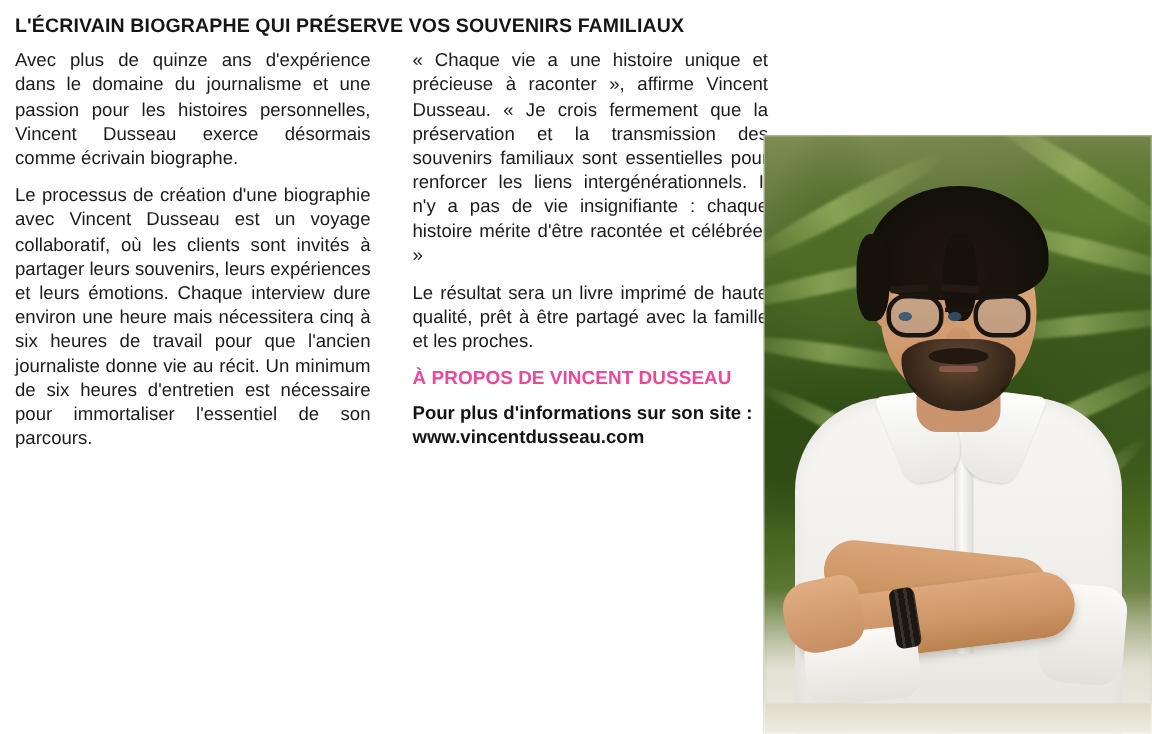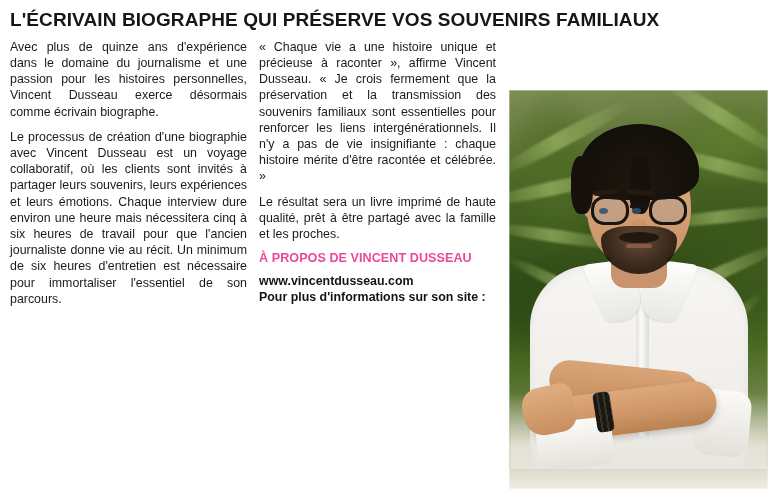--- a/index.html
+++ b/index.html
@@ -28,33 +28,33 @@
   }
   .title {
     font-size: 21.5px;
     font-weight: bold;
     letter-spacing: 0.2px;
     line-height: 1.08;
     margin: 0 0 2px 0;
     color: #161616;
   }
   .subtitle {
-    font-size: 19px;
+    font-size: 13px;
     font-weight: bold;
     letter-spacing: 0.1px;
     line-height: 1.1;
     margin: 0 0 8px 0;
     color: #161616;
   }
 
   
   .content {
     position: relative;
     display: flex;
-    gap: 0;
+    gap: 16px;
     padding: 0 10px;
   }
   .col {
     width: 237px;
     flex: 0 0 237px;
   }
   .col--left { margin-right: 12px; }
   .col--mid  { margin-right: 12px; }
 
   .para {
@@ -340,22 +340,22 @@
 
     <div class="col col--left">
       <p class="para">Avec plus de quinze ans d'expérience dans le domaine du journalisme et une passion pour les histoires personnelles, Vincent Dusseau exerce désormais comme écrivain biographe.</p>
       <p class="para para--last">Le processus de création d'une biographie avec Vincent Dusseau est un voyage collaboratif, où les clients sont invités à partager leurs souvenirs, leurs expériences et leurs émotions. Chaque interview dure environ une heure mais nécessitera cinq à six heures de travail pour que l'ancien journaliste donne vie au récit. Un minimum de six heures d'entretien est nécessaire pour immortaliser l'essentiel de son parcours.</p>
     </div>
 
     <div class="col col--mid">
       <p class="para">« Chaque vie a une histoire unique et précieuse à raconter », affirme Vincent Dusseau. « Je crois fermement que la préservation et la transmission des souvenirs familiaux sont essentielles pour renforcer les liens intergénérationnels. Il n'y a pas de vie insignifiante : chaque histoire mérite d'être racontée et célébrée. »</p>
       <p class="para">Le résultat sera un livre imprimé de haute qualité, prêt à être partagé avec la famille et les proches.</p>
       <h3 class="sec-head">À PROPOS DE VINCENT DUSSEAU</h3>
+      <p class="cta">Pour plus d'informations sur son site :</p>
       <p class="cta">www.vincentdusseau.com</p>
-      <p class="cta">Pour plus d'informations sur son site :</p>
     </div>
 
   </div>
 
   <div class="photo-wrap">
     <div class="photo" aria-label="Portrait de Vincent Dusseau, homme barbu à lunettes, chemise blanche, bras croisés, devant un feuillage tropical vert">
       <div class="bg-foliage"></div>
 
       <div class="frond" style="left:-20px; top:40px; width:150px; height:16px; transform:rotate(-28deg);"></div>
       <div class="frond" style="left:-30px; top:90px; width:160px; height:14px; transform:rotate(-12deg);"></div>

